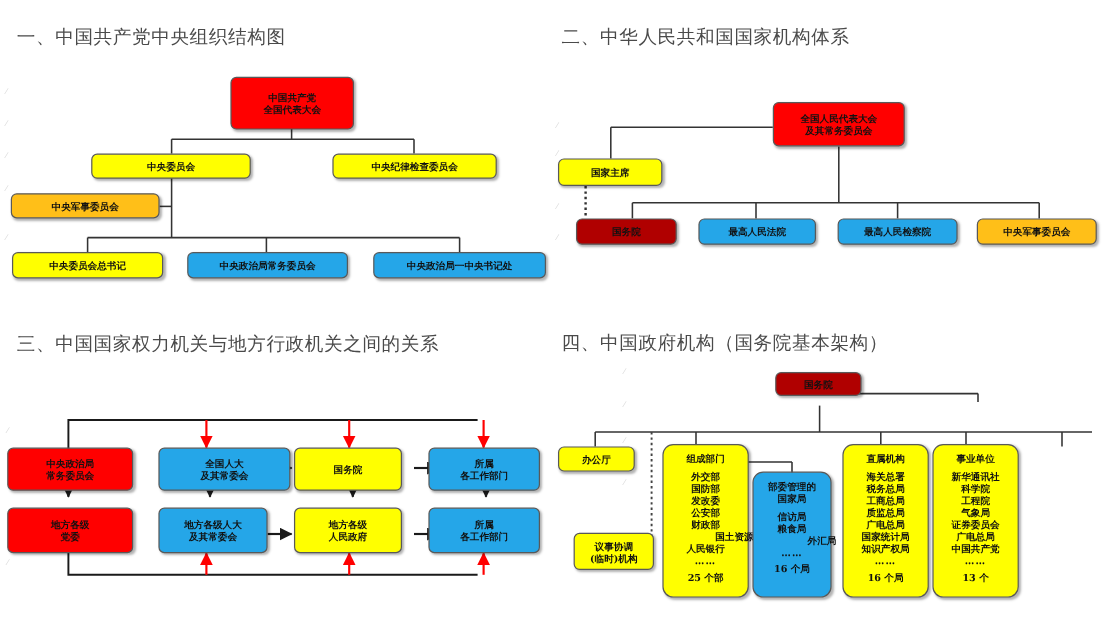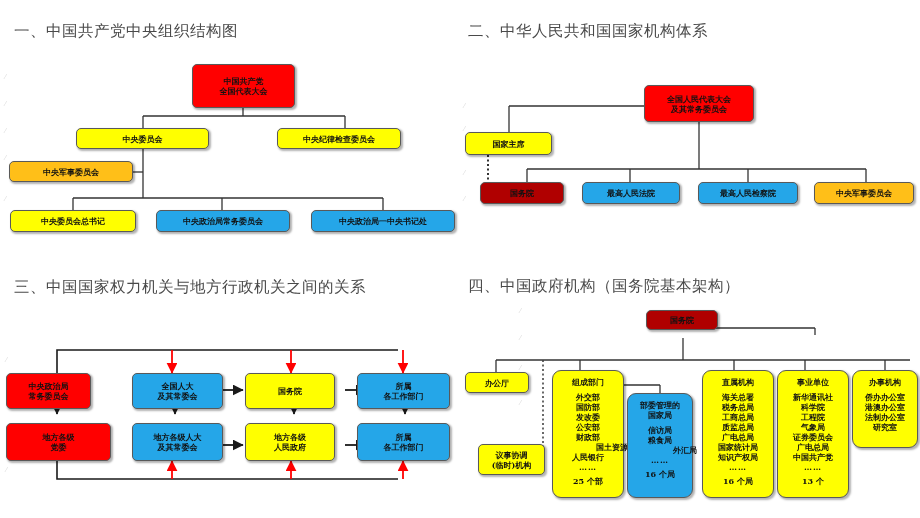--- a/index.html
+++ b/index.html
@@ -116,21 +116,21 @@
       <span>
         <span>中国共产党</span>
         <span>全国代表大会</span>
       </span>
     </div>
 
     <div class="node yellow" style="left:76px;top:128px;width:133px;height:21px;justify-content:center;">
       <span>中央委员会</span>
     </div>
 
-    <div class="node yellow" style="left:277px;top:128px;width:124px;height:21px;">
+    <div class="node yellow" style="left:277px;top:128px;width:137px;height:21px;">
       <span>中央纪律检查委员会</span>
     </div>
 
     <div class="node orange" style="left:9px;top:161px;width:124px;height:21px;">
       <span>中央军事委员会</span>
     </div>
 
     <div class="node yellow" style="left:10px;top:210px;width:126px;height:22px;">
       <span>中央委员会总书记</span>
     </div>
@@ -246,27 +246,27 @@
         </g>
 
         <g stroke="#FF0000" stroke-width="1.8" fill="none" marker-end="url(#rd)">
           <path d="M172,219 L172,201"></path>
           <path d="M291,219 L291,201"></path>
           <path d="M403,219 L403,201"></path>
         </g>
       </svg>
     </div>
 
-    <div class="node red" style="left:6px;top:113px;width:85px;height:36px;">
+    <div class="node red" style="left:6px;top:113px;width:105px;height:36px;">
       <span>
         <span>中央政治局</span>
         <span>常务委员会</span>
       </span>
     </div>
-    <div class="node blue" style="left:132px;top:113px;width:91px;height:36px;">
+    <div class="node blue" style="left:132px;top:113px;width:110px;height:36px;">
       <span>
         <span>全国人大</span>
         <span>及其常委会</span>
       </span>
     </div>
     <div class="node yellow" style="left:245px;top:113px;width:90px;height:36px;">
       <span>国务院</span>
     </div>
     <div class="node blue" style="left:357px;top:113px;width:93px;height:36px;">
       <span>
@@ -406,31 +406,20 @@
             <span style="display: block;">气象局</span>
             <span style="display: block;">证券委员会</span>
             <span style="display: block;">广电总局</span>
             <span style="display: block;">中国共产党</span>
           </span>
         <span class="sep">……</span>
         <span class="cnt">13 个</span>
       </span>
     </div>
 
-    <div class="node yellow tall" style="left:392px;top:110px;width:66px;height:78px;">
-      <span>
-        <span class="ttl">办事机构</span>
-        <span class="lst">
-            <span style="display: block;">侨办办公室</span>
-            <span style="display: block;">港澳办公室</span>
-            <span style="display: block;">法制办公室</span>
-            <span style="display: block;">研究室</span>
-          </span>
-      </span>
-    </div>
 
     <div class="mark" style="left:60px;top:48px;">⁄</div>
     <div class="mark" style="left:60px;top:75px;">⁄</div>
     <div class="mark" style="left:60px;top:105px;">⁄</div>
     <div class="mark" style="left:60px;top:140px;">⁄</div>
     <div class="cornermark" style="left:330px;top:190px;border-left:none;border-bottom:none;"></div>
   </div>
 
 </div>
 

